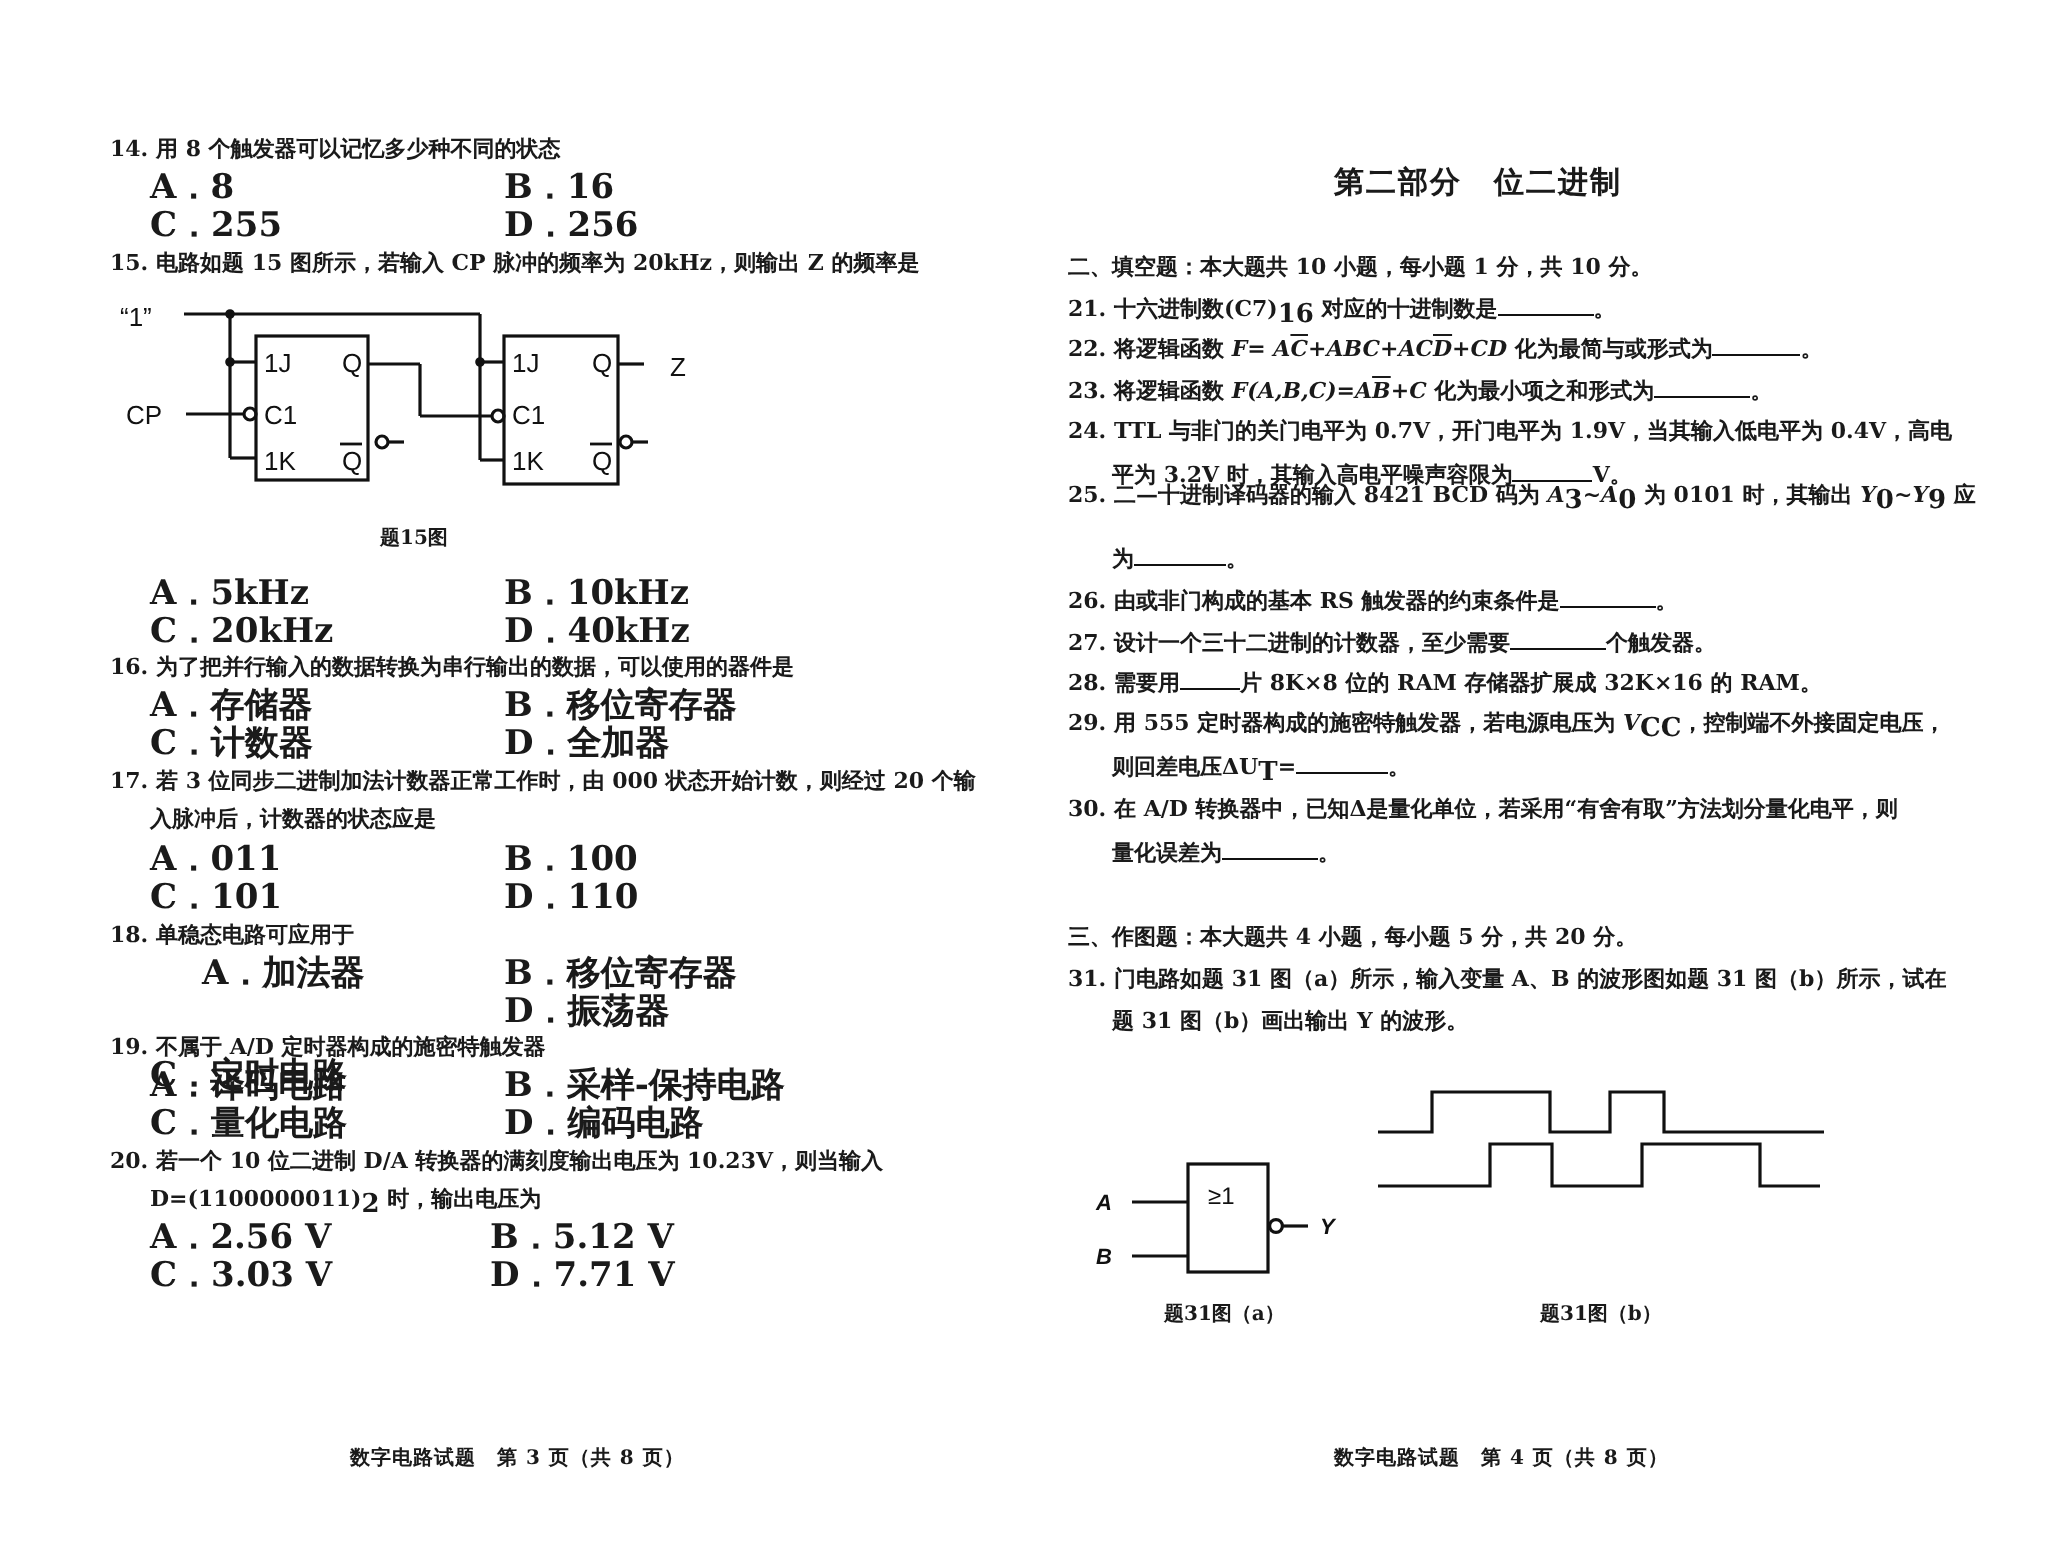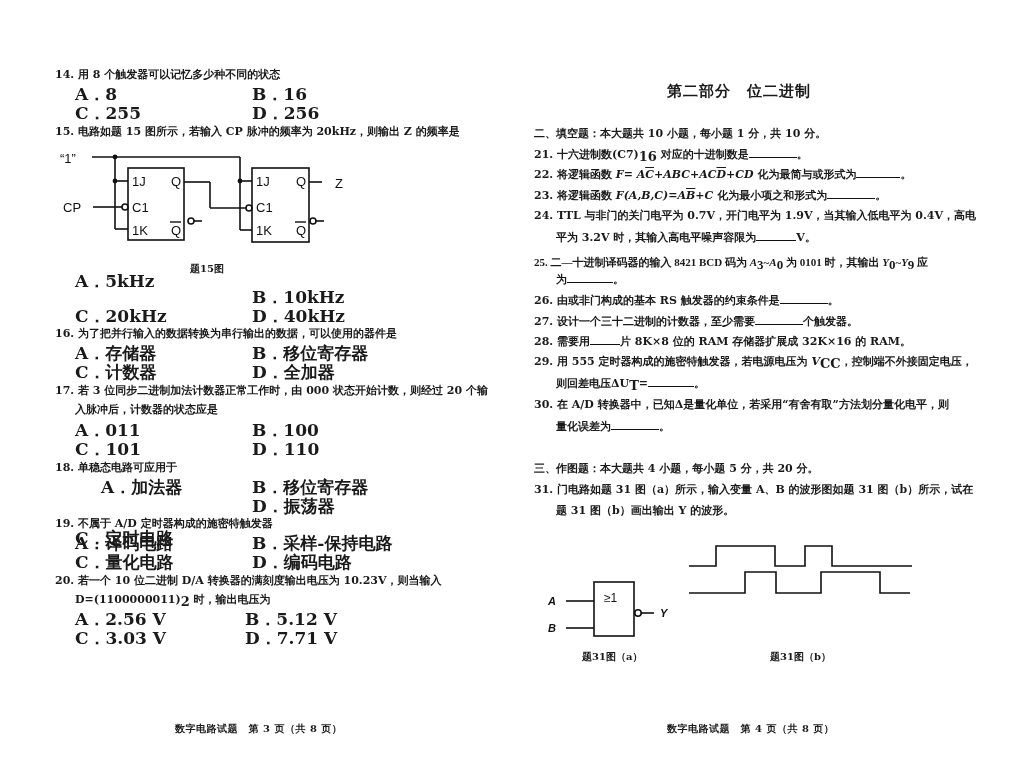--- a/index.html
+++ b/index.html
@@ -87,21 +87,21 @@
       <text x="226" y="62">C1</text>
       <text x="226" y="85">1K</text>
       <text x="266" y="36">Q</text>
       <text x="266" y="85">Q</text>
       <line x1="265" y1="72" x2="276" y2="72" stroke="#111" stroke-width="1.4"></line>
       <text x="305" y="38">Z</text>
     </g>
   </svg>
   <div class="caption" style="left:190px; top:262px;">题15图</div>
 
-  <div class="opt" style="left:75px; top:273px;">A．5kHz</div>
+  <div class="opt" style="left:75px; top:289px;">A．5kHz</div>
   <div class="opt" style="left:252px; top:289px;">B．10kHz</div>
   <div class="opt" style="left:75px; top:308px;">C．20kHz</div>
   <div class="opt" style="left:252px; top:308px;">D．40kHz</div>
 
   <div class="q" style="left:55px; top:326px;">
     <span>16.</span>
     <span>为了把并行输入的数据转换为串行输出的数据，可以使用的器件是</span>
   </div>
   <div class="opt" style="left:75px; top:345px;">A．存储器</div>
   <div class="opt" style="left:252px; top:345px;">B．移位寄存器</div>
@@ -173,21 +173,21 @@
   </div>
 
   <div class="q" style="left:22px; top:208px;">
     <span>24.</span>
     <span>TTL 与非门的关门电平为 0.7V，开门电平为 1.9V，当其输入低电平为 0.4V，高电</span>
   </div>
   <div class="q" style="left:44px; top:229px;">
     <span>平为 3.2V 时，其输入高电平噪声容限为</span><span class="blank" style="width:40px;"></span><span>V。</span>
   </div>
 
-  <div class="q" style="left:22px; top:254px;font-family:Liberation Serif, serif;">
+  <div class="q" style="left:22px; top:240px;">
     <span>25.</span>
     <span>二—十进制译码器的输入 8421 BCD 码为 </span><span class="it">A</span><sub>3</sub><span>~</span><span class="it">A</span><sub>0</sub><span> 为 0101 时，其输出 </span><span class="it">Y</span><sub>0</sub><span>~</span><span class="it">Y</span><sub>9</sub><span> 应</span>
   </div>
   <div class="q" style="left:44px; top:271px;">
     <span>为</span><span class="blank" style="width:46px;"></span><span>。</span>
   </div>
 
   <div class="q" style="left:22px; top:292px;">
     <span>26.</span>
     <span>由或非门构成的基本 RS 触发器的约束条件是</span><span class="blank" style="width:48px;"></span><span>。</span>

